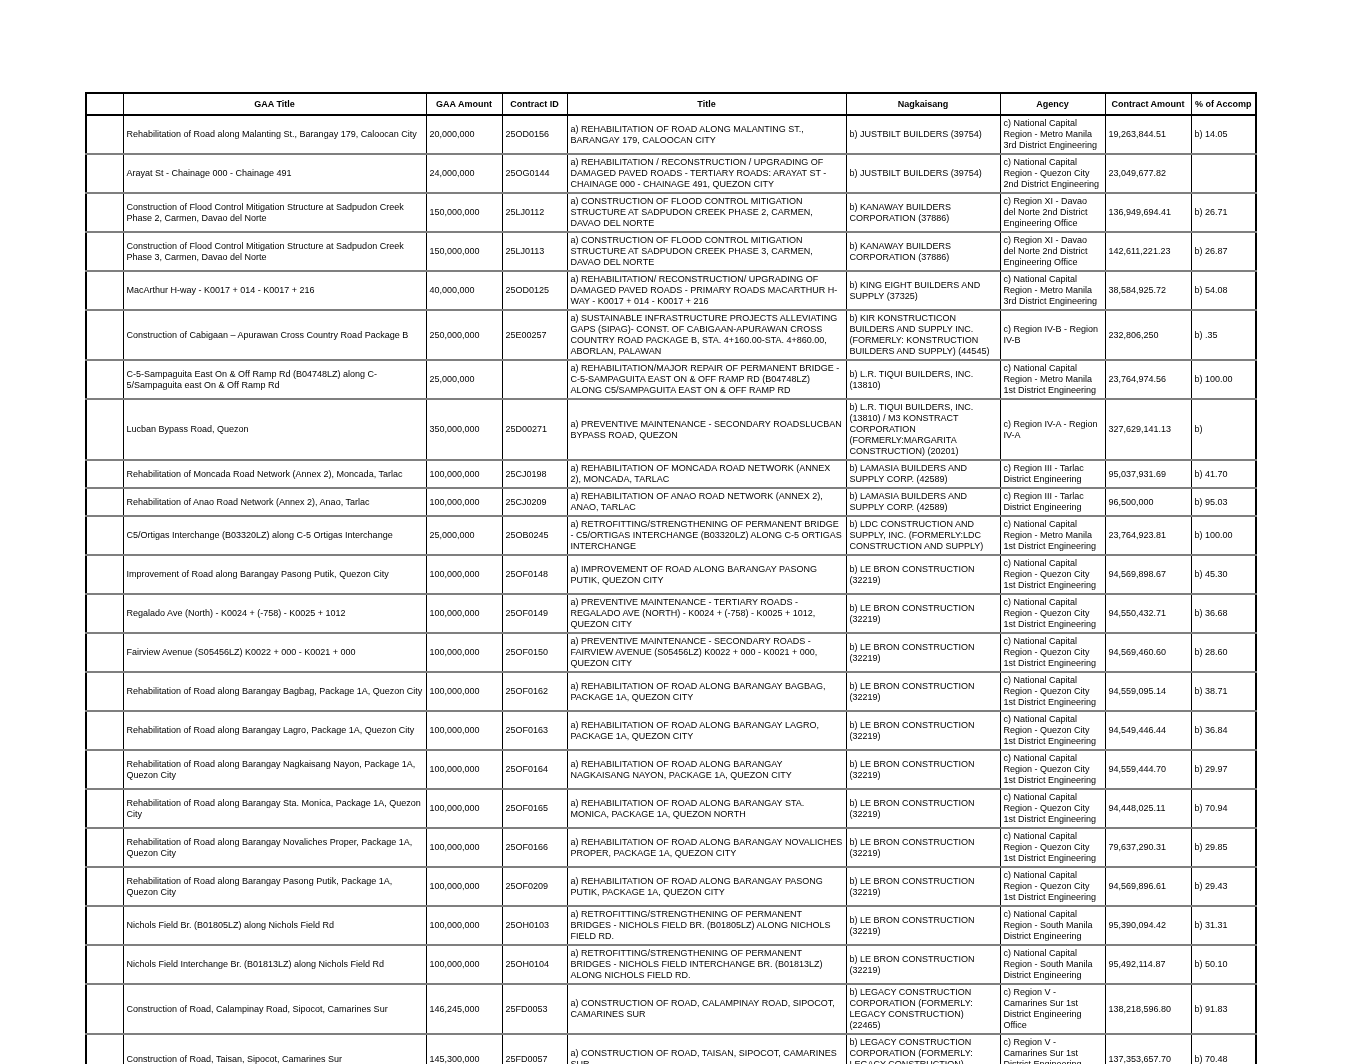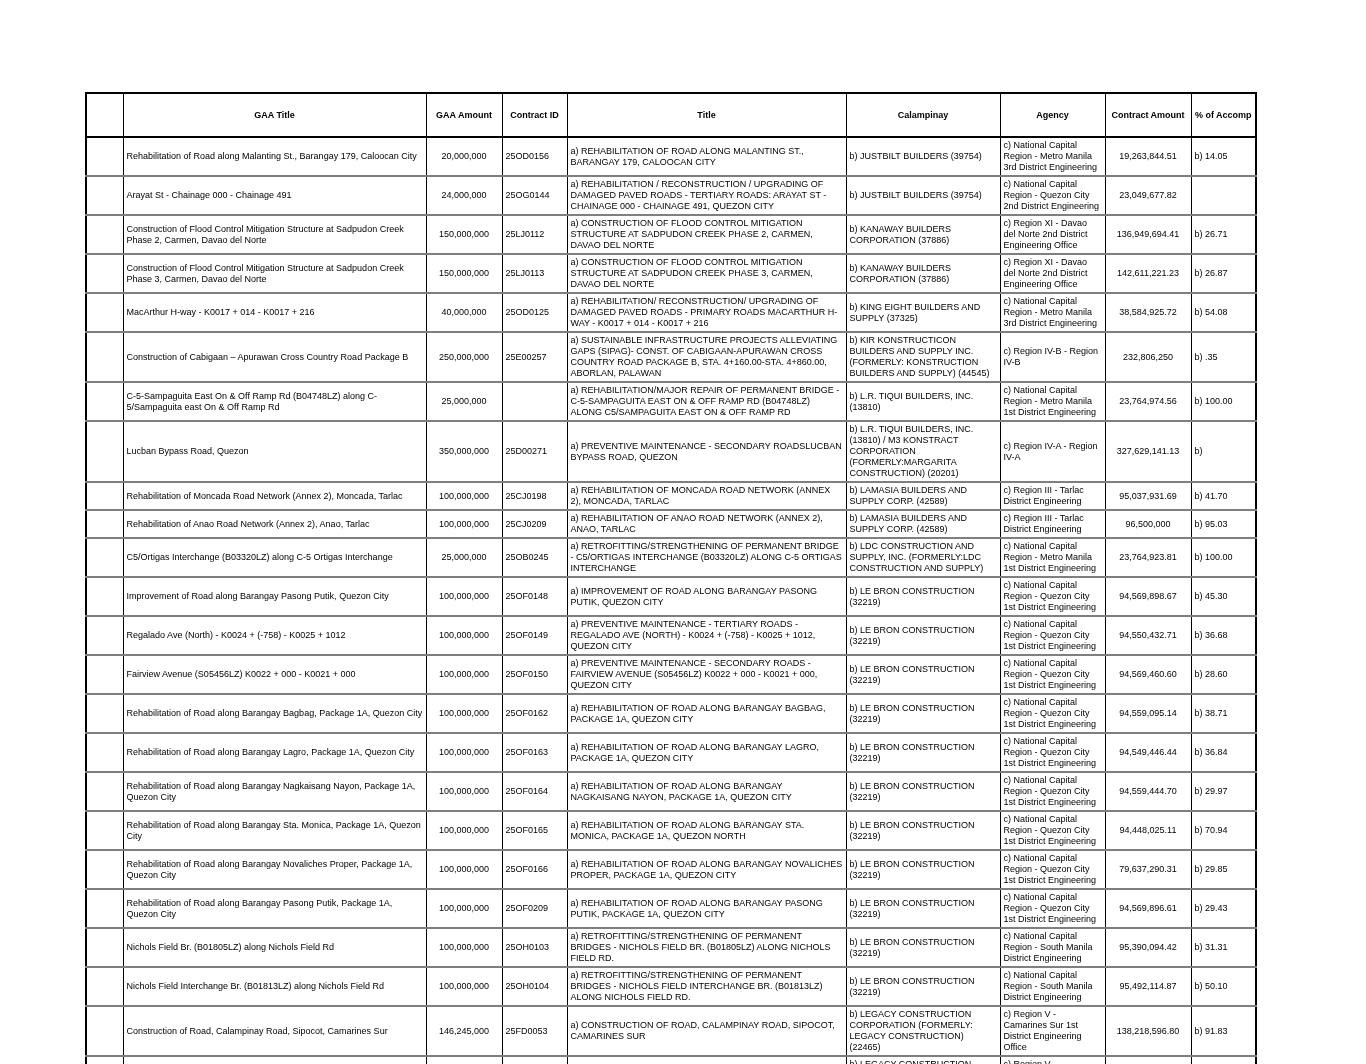--- a/index.html
+++ b/index.html
@@ -23,37 +23,37 @@
     font-size: 9px;
     line-height: 11px;
     color: #000;
     border: 2px solid #000;
   }
   table.projects th {
     border: 1px solid #000;
     border-bottom: 2px solid #000;
     font-weight: bold;
     text-align: center;
-    padding: 15px 2px;
+    padding: 4px 2px;
     height: 12px;
     overflow: hidden;
     white-space: nowrap;
   }
   table.projects td {
     border-left: 1px solid #000;
     border-right: 1px solid #000;
     border-top: 2px solid #7f7f7f;
     border-bottom: 2px solid #7f7f7f;
     padding: 2px 3px;
     vertical-align: middle;
     overflow: hidden;
     word-wrap: break-word;
   }
   td.al { text-align: left; }
-  td.ar { text-align: center; padding-right: 4px; }
+  td.ar { text-align: left; padding-right: 4px; }
 </style>
 </head>
 <body>
 
 <div class="sheet">
   <table class="projects">
     <colgroup>
         <col style="width: 37px;">
         <col style="width: 303px;">
         <col style="width: 76px;">
@@ -64,21 +64,21 @@
         <col style="width: 86px;">
         <col style="width: 65px;">
       </colgroup>
     <thead>
       <tr>
           <th></th>
           <th>GAA Title</th>
           <th>GAA Amount</th>
           <th>Contract ID</th>
           <th>Title</th>
-          <th>Calampinay</th>
+          <th>Nagkaisang</th>
           <th>Agency</th>
           <th>Contract Amount</th>
           <th>% of Accomp</th>
         </tr>
     </thead>
     <tbody>
         <tr>
           <td class="al"></td>
           <td class="al">Rehabilitation of Road along Malanting St., Barangay 179, Caloocan City</td>
           <td class="ar">20,000,000</td>

